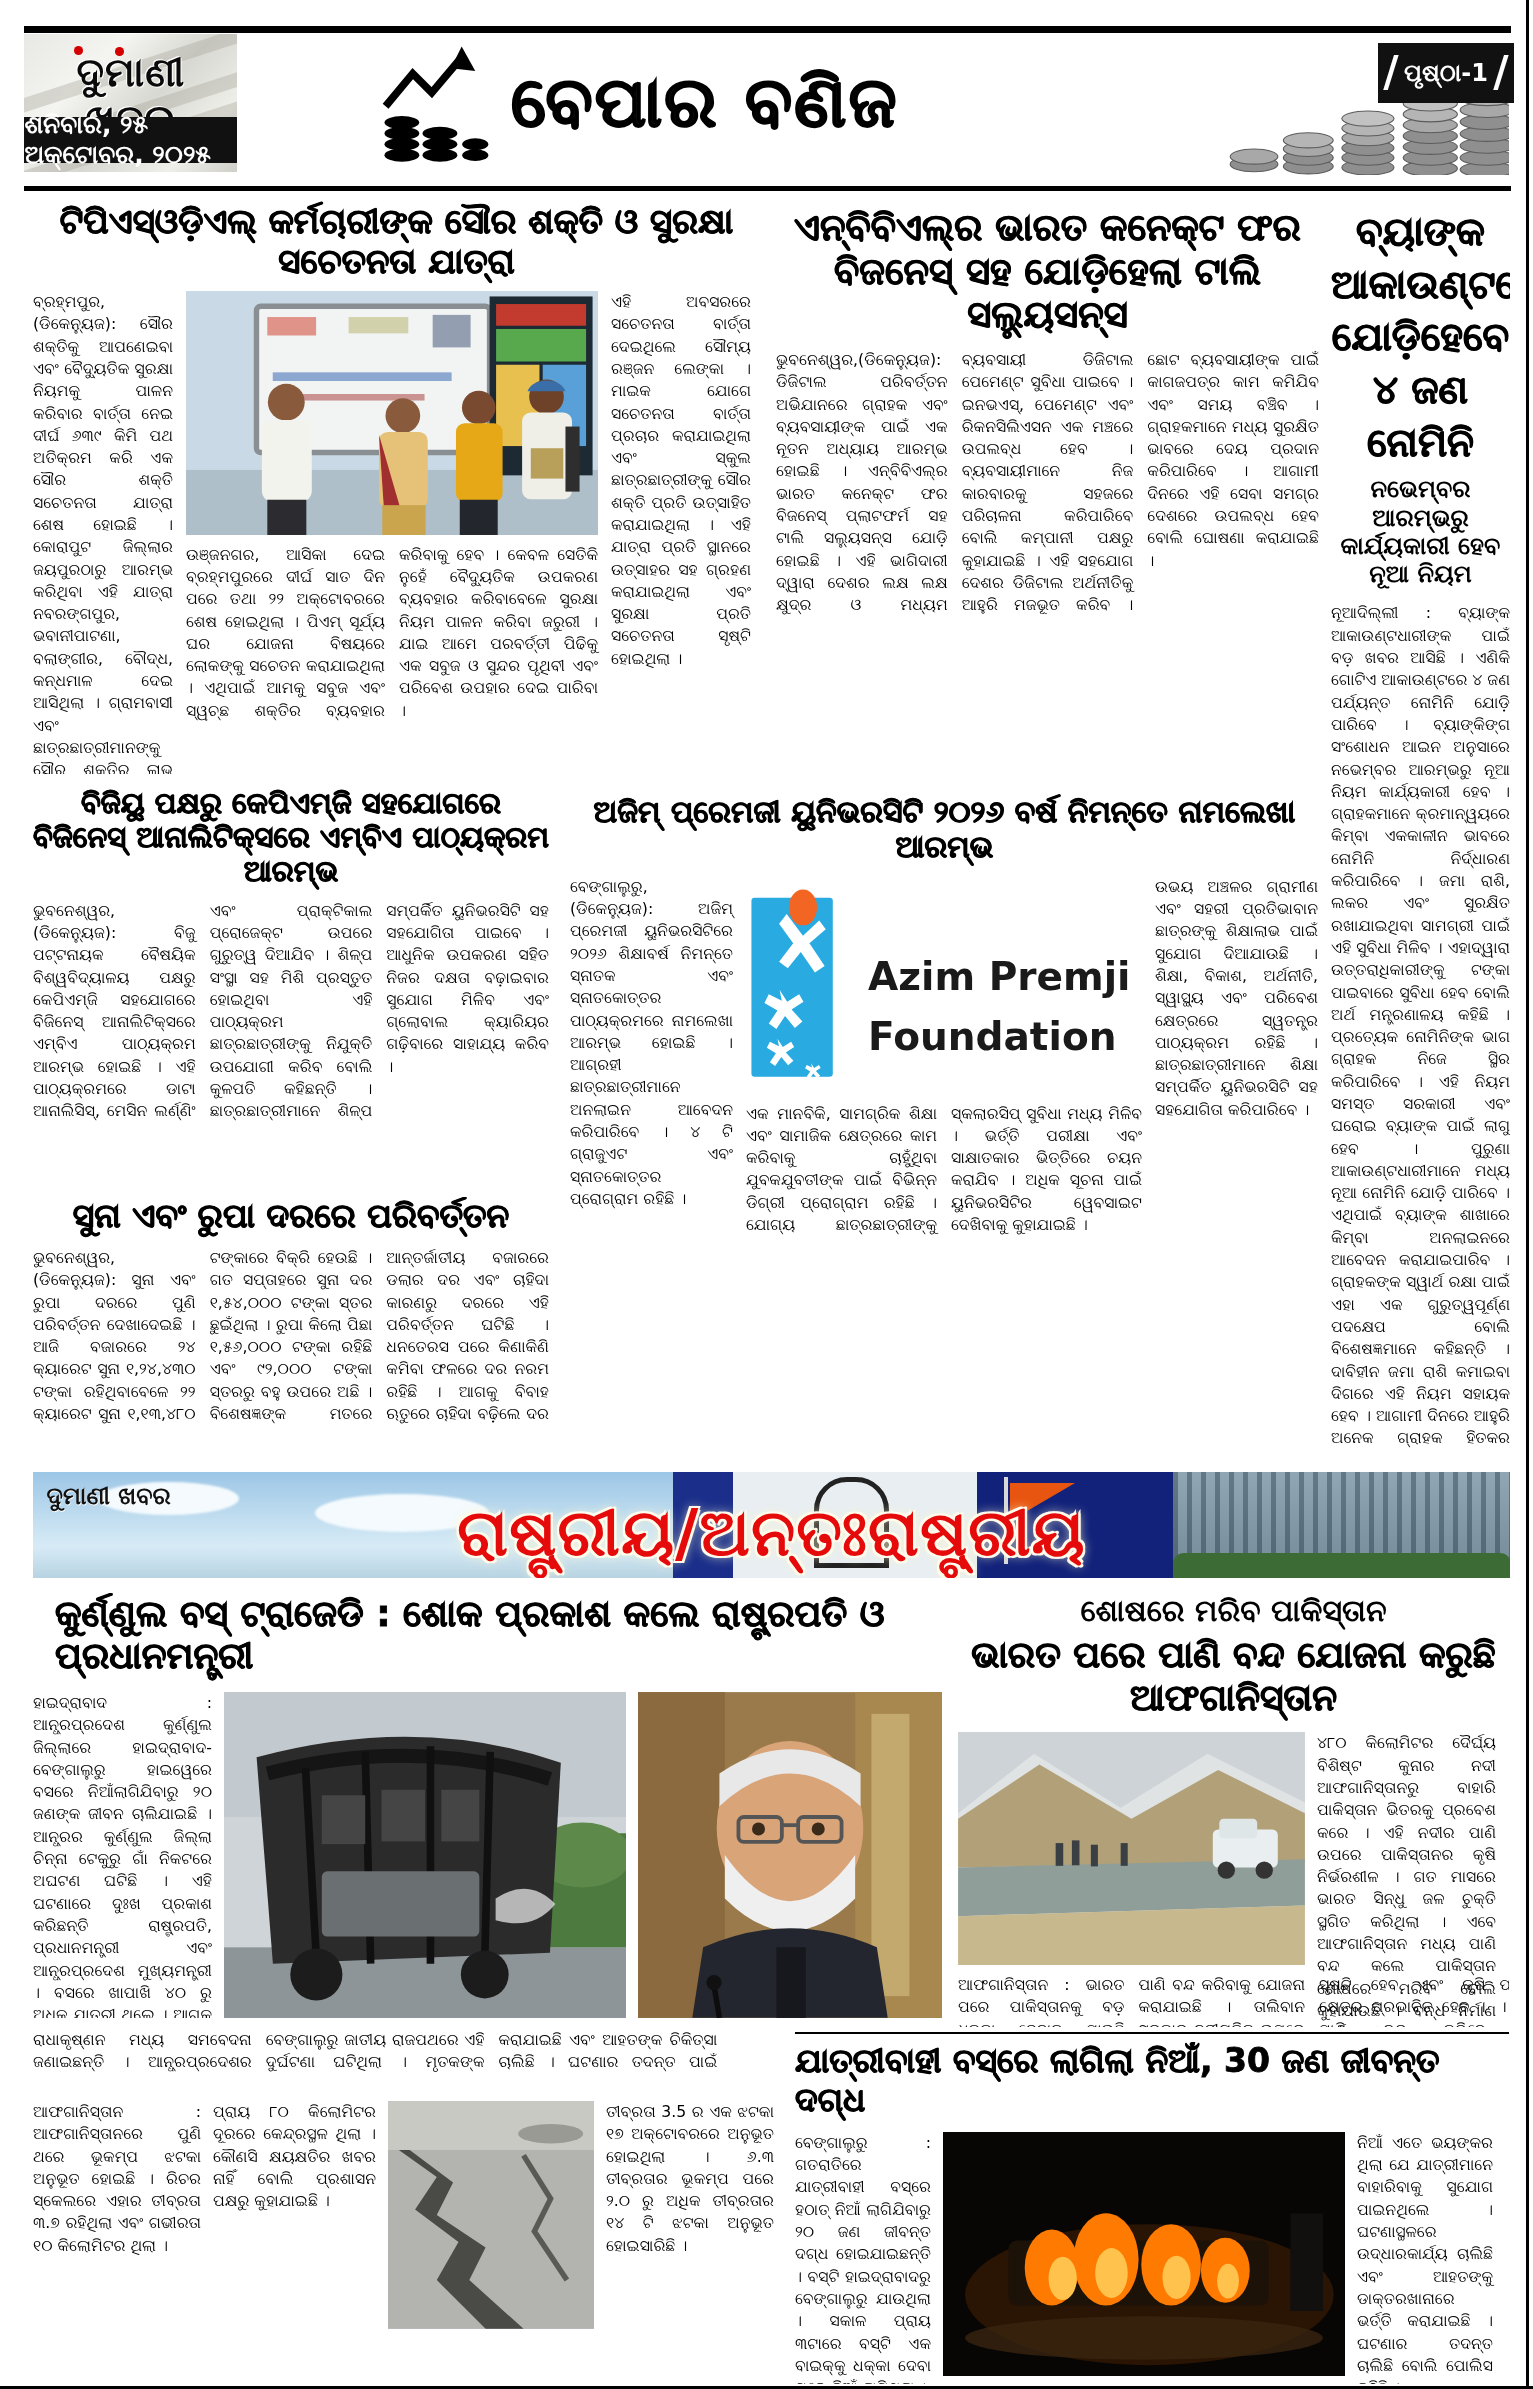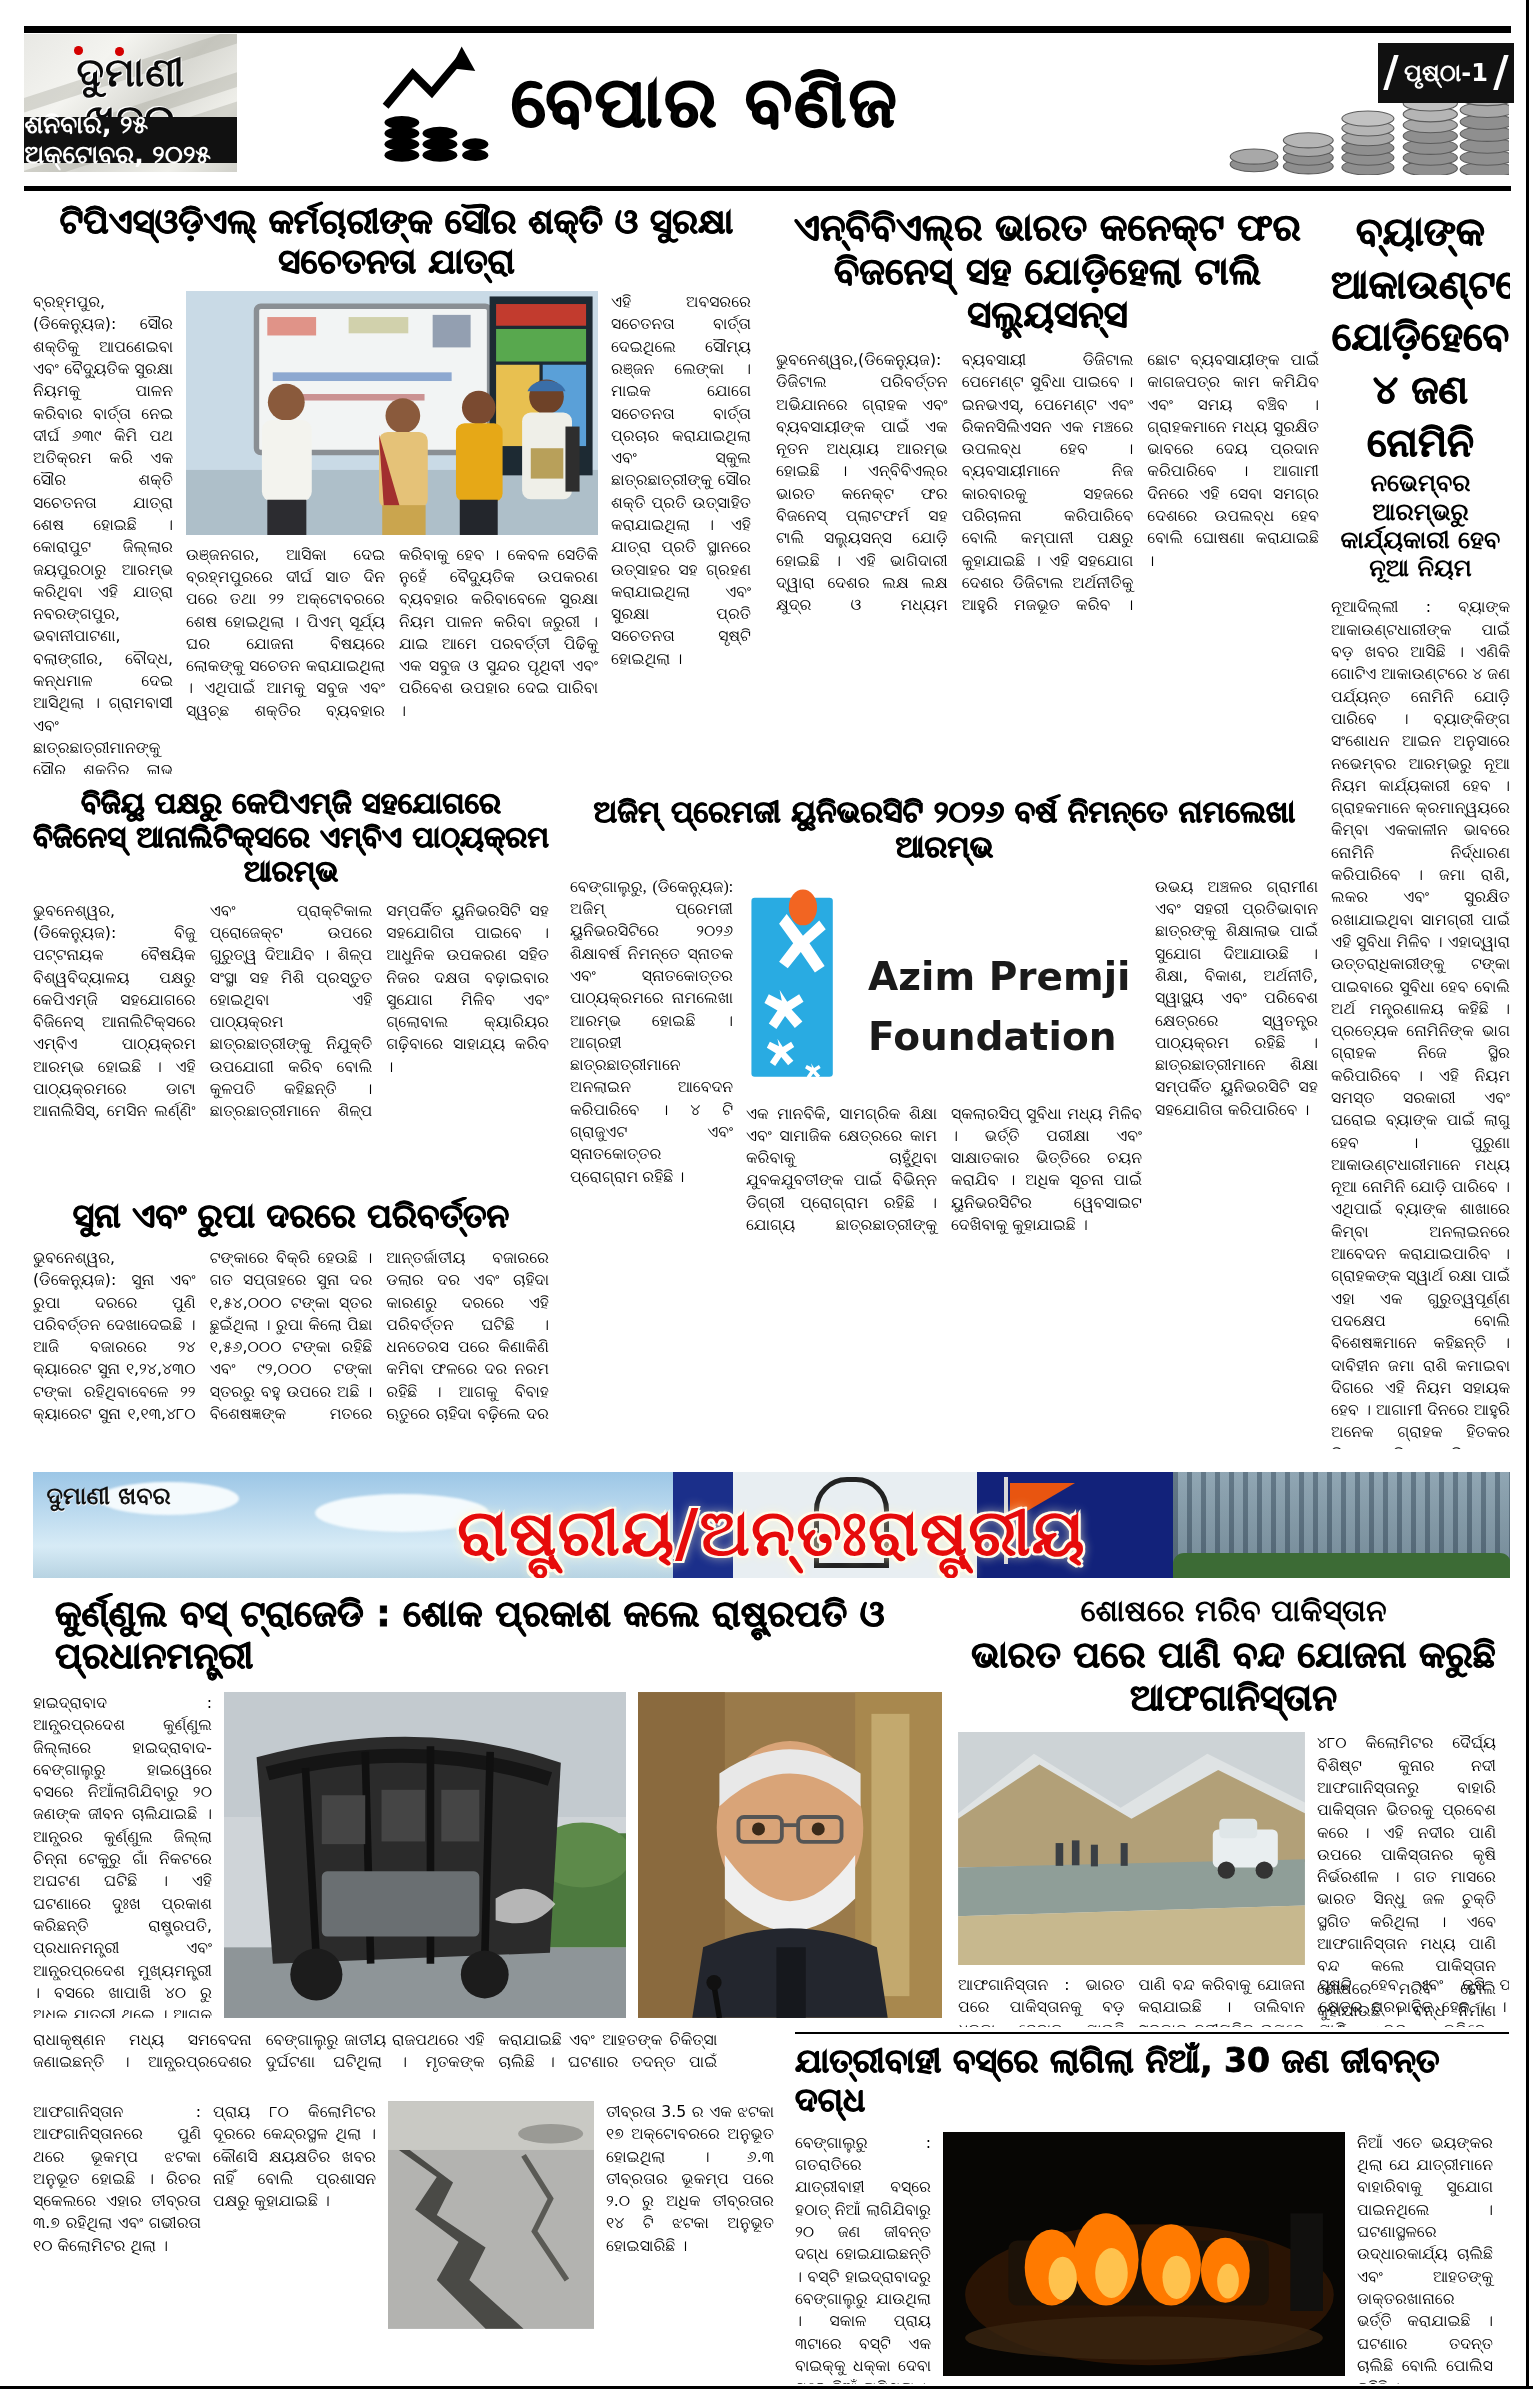--- a/index.html
+++ b/index.html
@@ -192,33 +192,33 @@
     </div>
   </div>
 
   <div class="art" style="left:776px;top:206px;width:543px;height:567px;">
     <div class="hl" style="font-size:37px;">ଏନ୍‌ବିବିଏଲ୍‌ର ଭାରତ କନେକ୍ଟ ଫର ବିଜନେସ୍ ସହ ଯୋଡ଼ିହେଲା ଟାଲି ସଲ୍ୟୁସନ୍ସ</div>
     <div class="bodytxt cols3" style="margin-top:12px;height:456px;">ଭୁବନେଶ୍ୱର,(ଡିକେନ୍ୟୁଜ): ଡିଜିଟାଲ ପରିବର୍ତ୍ତନ ଅଭିଯାନରେ ଗ୍ରାହକ ଏବଂ ବ୍ୟବସାୟୀଙ୍କ ପାଇଁ ଏକ ନୂତନ ଅଧ୍ୟାୟ ଆରମ୍ଭ ହୋଇଛି । ଏନ୍‌ବିବିଏଲ୍‌ର ଭାରତ କନେକ୍ଟ ଫର ବିଜନେସ୍ ପ୍ଲାଟଫର୍ମ ସହ ଟାଲି ସଲ୍ୟୁସନ୍ସ ଯୋଡ଼ି ହୋଇଛି । ଏହି ଭାଗିଦାରୀ ଦ୍ୱାରା ଦେଶର ଲକ୍ଷ ଲକ୍ଷ କ୍ଷୁଦ୍ର ଓ ମଧ୍ୟମ ବ୍ୟବସାୟୀ ଡିଜିଟାଲ ପେମେଣ୍ଟ ସୁବିଧା ପାଇବେ । ଇନଭଏସ୍, ପେମେଣ୍ଟ ଏବଂ ରିକନସିଲିଏସନ ଏକ ମଞ୍ଚରେ ଉପଲବ୍ଧ ହେବ । ବ୍ୟବସାୟୀମାନେ ନିଜ କାରବାରକୁ ସହଜରେ ପରିଚାଳନା କରିପାରିବେ ବୋଲି କମ୍ପାନୀ ପକ୍ଷରୁ କୁହାଯାଇଛି । ଏହି ସହଯୋଗ ଦେଶର ଡିଜିଟାଲ ଅର୍ଥନୀତିକୁ ଆହୁରି ମଜଭୂତ କରିବ । ଛୋଟ ବ୍ୟବସାୟୀଙ୍କ ପାଇଁ କାଗଜପତ୍ର କାମ କମିଯିବ ଏବଂ ସମୟ ବଞ୍ଚିବ । ଗ୍ରାହକମାନେ ମଧ୍ୟ ସୁରକ୍ଷିତ ଭାବରେ ଦେୟ ପ୍ରଦାନ କରିପାରିବେ । ଆଗାମୀ ଦିନରେ ଏହି ସେବା ସମଗ୍ର ଦେଶରେ ଉପଲବ୍ଧ ହେବ ବୋଲି ଘୋଷଣା କରାଯାଇଛି ।</div>
   </div>
 
   <div class="art" style="left:1331px;top:206px;width:179px;height:1243px;">
     <div class="hl" style="font-size:39px;line-height:1.35;">ବ୍ୟାଙ୍କ ଆକାଉଣ୍ଟରେ ଯୋଡ଼ିହେବେ ୪ ଜଣ ନୋମିନି</div>
-    <div class="hl" style="font-size:24px;margin-top:0;-webkit-text-stroke:0;">ନଭେମ୍ବର ଆରମ୍ଭରୁ କାର୍ଯ୍ୟକାରୀ ହେବ ନୂଆ ନିୟମ</div>
+    <div class="hl" style="font-size:24px;margin-top:6px;-webkit-text-stroke:0;">ନଭେମ୍ବର ଆରମ୍ଭରୁ କାର୍ଯ୍ୟକାରୀ ହେବ ନୂଆ ନିୟମ</div>
     <div class="bodytxt" style="margin-top:14px;height:847px;">ନୂଆଦିଲ୍ଲୀ : ବ୍ୟାଙ୍କ ଆକାଉଣ୍ଟଧାରୀଙ୍କ ପାଇଁ ବଡ଼ ଖବର ଆସିଛି । ଏଣିକି ଗୋଟିଏ ଆକାଉଣ୍ଟରେ ୪ ଜଣ ପର୍ଯ୍ୟନ୍ତ ନୋମିନି ଯୋଡ଼ି ପାରିବେ । ବ୍ୟାଙ୍କିଙ୍ଗ ସଂଶୋଧନ ଆଇନ ଅନୁସାରେ ନଭେମ୍ବର ଆରମ୍ଭରୁ ନୂଆ ନିୟମ କାର୍ଯ୍ୟକାରୀ ହେବ । ଗ୍ରାହକମାନେ କ୍ରମାନ୍ୱୟରେ କିମ୍ବା ଏକକାଳୀନ ଭାବରେ ନୋମିନି ନିର୍ଦ୍ଧାରଣ କରିପାରିବେ । ଜମା ରାଶି, ଲକର ଏବଂ ସୁରକ୍ଷିତ ରଖାଯାଇଥିବା ସାମଗ୍ରୀ ପାଇଁ ଏହି ସୁବିଧା ମିଳିବ । ଏହାଦ୍ୱାରା ଉତ୍ତରାଧିକାରୀଙ୍କୁ ଟଙ୍କା ପାଇବାରେ ସୁବିଧା ହେବ ବୋଲି ଅର୍ଥ ମନ୍ତ୍ରଣାଳୟ କହିଛି । ପ୍ରତ୍ୟେକ ନୋମିନିଙ୍କ ଭାଗ ଗ୍ରାହକ ନିଜେ ସ୍ଥିର କରିପାରିବେ । ଏହି ନିୟମ ସମସ୍ତ ସରକାରୀ ଏବଂ ଘରୋଇ ବ୍ୟାଙ୍କ ପାଇଁ ଲାଗୁ ହେବ । ପୁରୁଣା ଆକାଉଣ୍ଟଧାରୀମାନେ ମଧ୍ୟ ନୂଆ ନୋମିନି ଯୋଡ଼ି ପାରିବେ । ଏଥିପାଇଁ ବ୍ୟାଙ୍କ ଶାଖାରେ କିମ୍ବା ଅନଲାଇନରେ ଆବେଦନ କରାଯାଇପାରିବ । ଗ୍ରାହକଙ୍କ ସ୍ୱାର୍ଥ ରକ୍ଷା ପାଇଁ ଏହା ଏକ ଗୁରୁତ୍ୱପୂର୍ଣ୍ଣ ପଦକ୍ଷେପ ବୋଲି ବିଶେଷଜ୍ଞମାନେ କହିଛନ୍ତି । ଦାବିହୀନ ଜମା ରାଶି କମାଇବା ଦିଗରେ ଏହି ନିୟମ ସହାୟକ ହେବ । ଆଗାମୀ ଦିନରେ ଆହୁରି ଅନେକ ଗ୍ରାହକ ହିତକର ନିୟମ ଆସିବ ବୋଲି ସୂଚନା ମିଳିଛି ।</div>
   </div>
 
   <div class="art" style="left:33px;top:786px;width:516px;height:407px;">
     <div class="hl" style="font-size:29px;">ବିଜିୟୁ ପକ୍ଷରୁ କେପିଏମ୍‌ଜି ସହଯୋଗରେ ବିଜିନେସ୍ ଆନାଲିଟିକ୍ସରେ ଏମ୍‌ବିଏ ପାଠ୍ୟକ୍ରମ ଆରମ୍ଭ</div>
     <div class="bodytxt cols3" style="margin-top:11px;height:304px;">ଭୁବନେଶ୍ୱର, (ଡିକେନ୍ୟୁଜ): ବିଜୁ ପଟ୍ଟନାୟକ ବୈଷୟିକ ବିଶ୍ୱବିଦ୍ୟାଳୟ ପକ୍ଷରୁ କେପିଏମ୍‌ଜି ସହଯୋଗରେ ବିଜିନେସ୍ ଆନାଲିଟିକ୍ସରେ ଏମ୍‌ବିଏ ପାଠ୍ୟକ୍ରମ ଆରମ୍ଭ ହୋଇଛି । ଏହି ପାଠ୍ୟକ୍ରମରେ ଡାଟା ଆନାଲିସିସ୍, ମେସିନ ଲର୍ଣ୍ଣିଂ ଏବଂ ପ୍ରାକ୍ଟିକାଲ ପ୍ରୋଜେକ୍ଟ ଉପରେ ଗୁରୁତ୍ୱ ଦିଆଯିବ । ଶିଳ୍ପ ସଂସ୍ଥା ସହ ମିଶି ପ୍ରସ୍ତୁତ ହୋଇଥିବା ଏହି ପାଠ୍ୟକ୍ରମ ଛାତ୍ରଛାତ୍ରୀଙ୍କୁ ନିଯୁକ୍ତି ଉପଯୋଗୀ କରିବ ବୋଲି କୁଳପତି କହିଛନ୍ତି । ଛାତ୍ରଛାତ୍ରୀମାନେ ଶିଳ୍ପ ସମ୍ପର୍କିତ ୟୁନିଭରସିଟି ସହ ସହଯୋଗିତା ପାଇବେ । ଆଧୁନିକ ଉପକରଣ ସହିତ ନିଜର ଦକ୍ଷତା ବଢ଼ାଇବାର ସୁଯୋଗ ମିଳିବ ଏବଂ ଗ୍ଲୋବାଲ କ୍ୟାରିୟର ଗଢ଼ିବାରେ ସାହାଯ୍ୟ କରିବ ।</div>
   </div>
 
   <div class="art" style="left:570px;top:786px;width:749px;height:662px;margin-top:8px;">
     <div class="hl" style="font-size:30px;">ଅଜିମ୍ ପ୍ରେମଜୀ ୟୁନିଭରସିଟି ୨୦୨୬ ବର୍ଷ ନିମନ୍ତେ ନାମଲେଖା ଆରମ୍ଭ</div>
     <div style="display:flex;gap:13px;margin-top:11px;">
-      <div class="bodytxt" style="width:163px;flex:none;font-family:Liberation Serif, serif;">ବେଙ୍ଗାଲୁରୁ, (ଡିକେନ୍ୟୁଜ): ଅଜିମ୍ ପ୍ରେମଜୀ ୟୁନିଭରସିଟିରେ ୨୦୨୬ ଶିକ୍ଷାବର୍ଷ ନିମନ୍ତେ ସ୍ନାତକ ଏବଂ ସ୍ନାତକୋତ୍ତର ପାଠ୍ୟକ୍ରମରେ ନାମଲେଖା ଆରମ୍ଭ ହୋଇଛି । ଆଗ୍ରହୀ ଛାତ୍ରଛାତ୍ରୀମାନେ ଅନଲାଇନ ଆବେଦନ କରିପାରିବେ । ୪ ଟି ଗ୍ରାଜୁଏଟ ଏବଂ ସ୍ନାତକୋତ୍ତର ପ୍ରୋଗ୍ରାମ ରହିଛି ।</div>
+      <div class="bodytxt" style="width:163px;flex:none;">ବେଙ୍ଗାଲୁରୁ, (ଡିକେନ୍ୟୁଜ): ଅଜିମ୍ ପ୍ରେମଜୀ ୟୁନିଭରସିଟିରେ ୨୦୨୬ ଶିକ୍ଷାବର୍ଷ ନିମନ୍ତେ ସ୍ନାତକ ଏବଂ ସ୍ନାତକୋତ୍ତର ପାଠ୍ୟକ୍ରମରେ ନାମଲେଖା ଆରମ୍ଭ ହୋଇଛି । ଆଗ୍ରହୀ ଛାତ୍ରଛାତ୍ରୀମାନେ ଅନଲାଇନ ଆବେଦନ କରିପାରିବେ । ୪ ଟି ଗ୍ରାଜୁଏଟ ଏବଂ ସ୍ନାତକୋତ୍ତର ପ୍ରୋଗ୍ରାମ ରହିଛି ।</div>
       <div style="width:396px;flex:none;">
         <div class="photo" style="width:396px;height:217px;background:#fff;">
           <svg width="396" height="217" viewBox="0 0 730 400">
             <rect width="730" height="400" fill="#ffffff"></rect>
             <rect x="10" y="40" width="150" height="330" rx="6" fill="#29abe2"></rect>
             <ellipse cx="105" cy="58" rx="26" ry="33" fill="#f26522"></ellipse>
             <g fill="#ffffff">
               <path d="M75 70 l30 40 l30 -28 l12 16 l-30 26 l28 42 l-18 12 l-26 -38 l-24 30 l-16 -12 l26 -34 l-26 -36 Z"></path>
               <g transform="translate(62,210)">
                   <path d="M0 0 l14 22 22 -14 8 14 -22 14 20 22 -14 12 -18 -22 -16 24 -14 -10 16 -24 -24 -14 8 -16 24 12 Z"></path>

